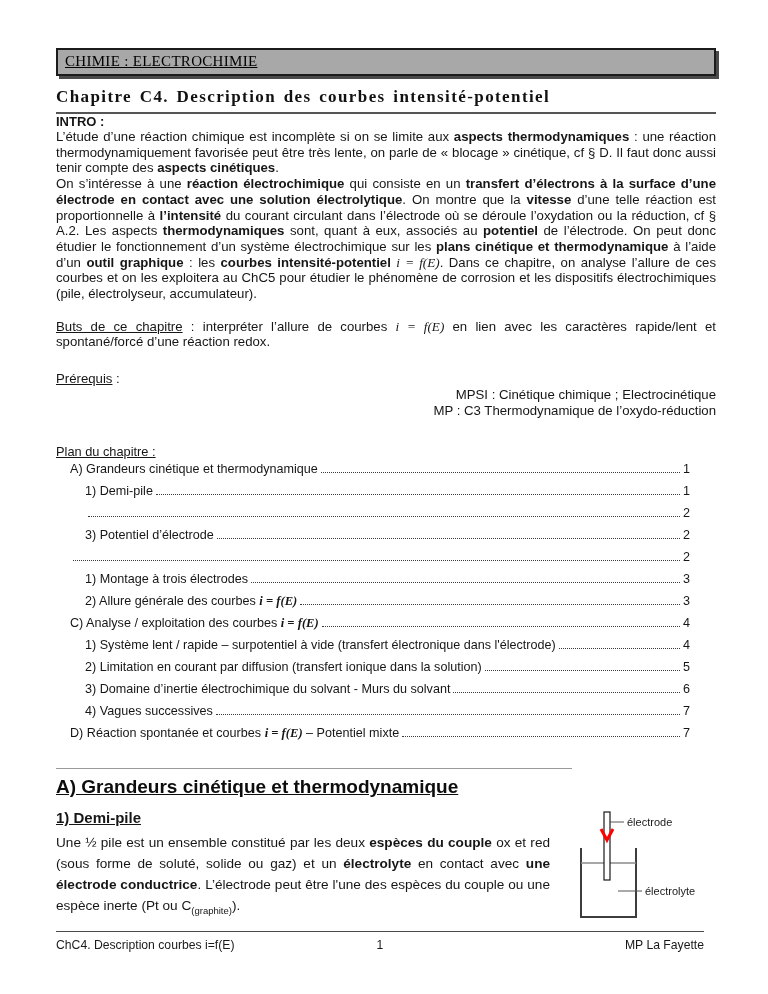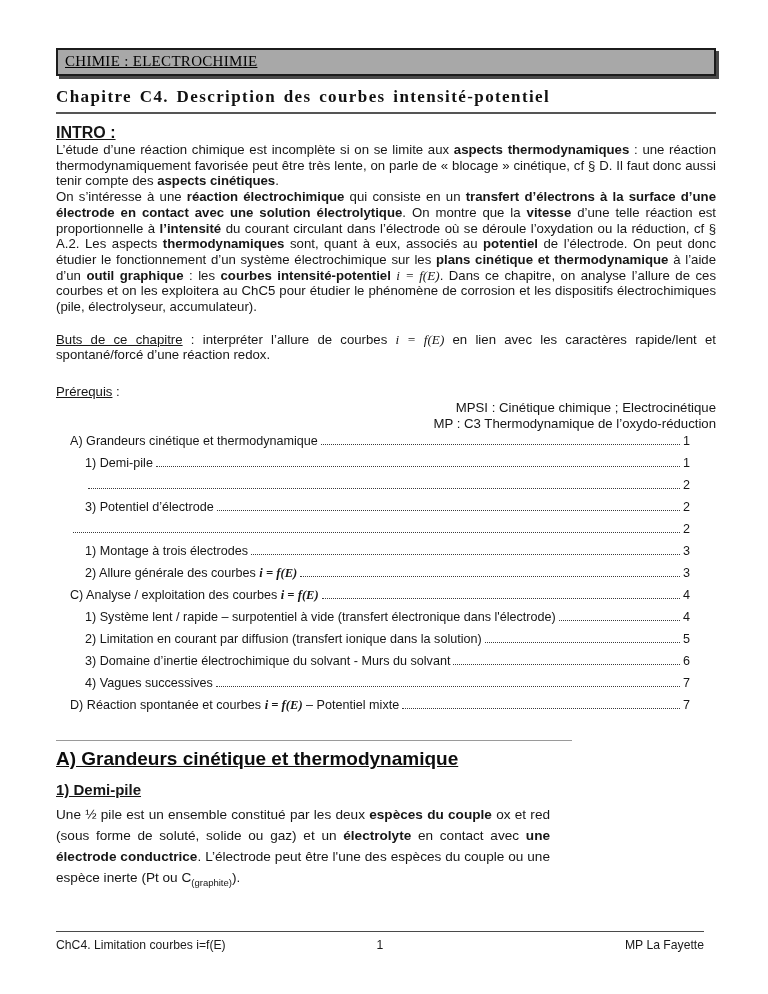--- a/index.html
+++ b/index.html
@@ -18,21 +18,21 @@
     font-family:"Liberation Serif",serif; font-size:15px; color:#000;
     text-decoration:underline; letter-spacing:0.3px;
   }
 
   .chapter-title {
     margin-top:11px; font-family:"Liberation Serif",serif; font-size:17px;
     font-weight:bold; letter-spacing:1.4px; word-spacing:2px; color:#111;
     padding-bottom:5px; border-bottom:2px solid #555;
   }
 
-  .intro-label { margin-top:10px; font-size:16px; font-weight:bold; text-decoration:underline; }
+  .intro-label { font-size:13px; font-weight:bold; }
   .body-text { font-size:13.2px; line-height:15.7px; text-align:justify; }
   .u { text-decoration:underline; }
   .math { font-family:"Liberation Serif",serif; font-style:italic; }
   sub { font-size:9.5px; }
 
   .goals { margin-top:17px; }
   .prereq-label { margin-top:21px; }
   .prereq-line { text-align:right; }
 
   .toc-label { margin-top:26px; font-size:12.8px; text-decoration:underline; }
@@ -74,20 +74,21 @@
     <p class="intro-label">INTRO :</p>
     <p class="body-text"><span>L’étude d’une réaction chimique est incomplète si on se limite aux </span><span style="font-weight: bold;">aspects thermodynamiques</span><span> : une réaction thermodynamiquement favorisée peut être très lente, on parle de « blocage » cinétique, cf § D. Il faut donc aussi tenir compte des </span><span style="font-weight: bold;">aspects cinétiques</span><span>.</span></p>
     <p class="body-text"><span>On s’intéresse à une </span><span style="font-weight: bold;">réaction électrochimique</span><span> qui consiste en un </span><span style="font-weight: bold;">transfert d’électrons à la surface d’une électrode en contact avec une solution électrolytique</span><span>. On montre que la </span><span style="font-weight: bold;">vitesse</span><span> d’une telle réaction est proportionnelle à </span><span style="font-weight: bold;">l’intensité</span><span> du courant circulant dans l’électrode où se déroule l’oxydation ou la réduction, cf § A.2. Les aspects </span><span style="font-weight: bold;">thermodynamiques</span><span> sont, quant à eux, associés au </span><span style="font-weight: bold;">potentiel</span><span> de l’électrode. On peut donc étudier le fonctionnement d’un système électrochimique sur les </span><span style="font-weight: bold;">plans cinétique et thermodynamique</span><span> à l’aide d’un </span><span style="font-weight: bold;">outil graphique</span><span> : les </span><span style="font-weight: bold;">courbes intensité-potentiel</span><span> </span><span class="math">i = f(E)</span><span>. Dans ce chapitre, on analyse l’allure de ces courbes et on les exploitera au ChC5 pour étudier le phénomène de corrosion et les dispositifs électrochimiques (pile, électrolyseur, accumulateur).</span></p>
 
     <p class="body-text goals"><span class="u">Buts de ce chapitre</span><span> : interpréter l’allure de courbes </span><span class="math">i = f(E)</span><span> en lien avec les caractères rapide/lent et spontané/forcé d’une réaction redox.</span></p>
 
     <p class="body-text prereq-label"><span class="u">Prérequis</span><span> :</span></p>
     <p class="body-text prereq-line">MPSI : Cinétique chimique ; Electrocinétique</p>
     <p class="body-text prereq-line">MP : C3 Thermodynamique de l’oxydo-réduction</p>
 
+    <p class="toc-label">Plan du chapitre :</p>
     <div class="toc">
 
         <div class="toc-item lvl1">
           <span class="toc-text"><span>A) Grandeurs cinétique et thermodynamique</span></span>
           <span class="dots"></span>
           <span class="toc-page">1</span>
         </div>
 
         <div class="toc-item lvl2">
           <span class="toc-text"><span>1) Demi-pile</span></span>
@@ -160,22 +161,34 @@
         </div>
       </div>
 
     <div class="divider"></div>
     <h2 class="section-title">A) Grandeurs cinétique et thermodynamique</h2>
     <h3 class="subsection-title">1) Demi-pile</h3>
     <p class="body-text demi"><span>Une ½ pile est un ensemble constitué par les deux </span><span style="font-weight: bold;">espèces du couple</span><span> ox et red (sous forme de soluté, solide ou gaz) et un </span><span style="font-weight: bold;">électrolyte</span><span> en contact avec </span><span style="font-weight: bold;">une électrode conductrice</span><span>. L’électrode peut être l'une des espèces du couple ou une espèce inerte (Pt ou C</span><sub>(graphite)</sub><span>).</span></p>
 
   </div>
 
+  <div class="diagram">
+    <svg width="190" height="125" viewBox="0 0 190 125">
+      <path d="M5 38 L5 107 L60 107 L60 38" fill="none" stroke="#3d3d3d" stroke-width="2"></path>
+      <line x1="5" y1="53" x2="60" y2="53" stroke="#8a8a8a" stroke-width="1.5"></line>
+      <rect x="28" y="2" width="6" height="68" fill="#ffffff" stroke="#1a1a1a" stroke-width="1.2"></rect>
+      <line x1="34" y1="12" x2="48" y2="12" stroke="#555555" stroke-width="1"></line>
+      <polyline points="25,19 31,30 37,19" fill="none" stroke-width="3" stroke="#ff0000"></polyline>
+      <line x1="42" y1="81" x2="66" y2="81" stroke="#555555" stroke-width="1"></line>
+      <text x="51" y="16" font-size="11" fill="#1a1a1a">électrode</text>
+      <text x="69" y="85" font-size="11" fill="#1a1a1a">électrolyte</text>
+    </svg>
+  </div>
 
   <div class="footer">
     <div class="footer-line"></div>
     <div class="footer-row">
-      <span class="fl">ChC4. Limitation courbes i=f(E)</span>
+      <span class="fl">ChC4. Description courbes i=f(E)</span>
       <span class="fc">1</span>
       <span class="fr">MP La Fayette</span>
     </div>
   </div>
 </div>
 
 </body></html>

